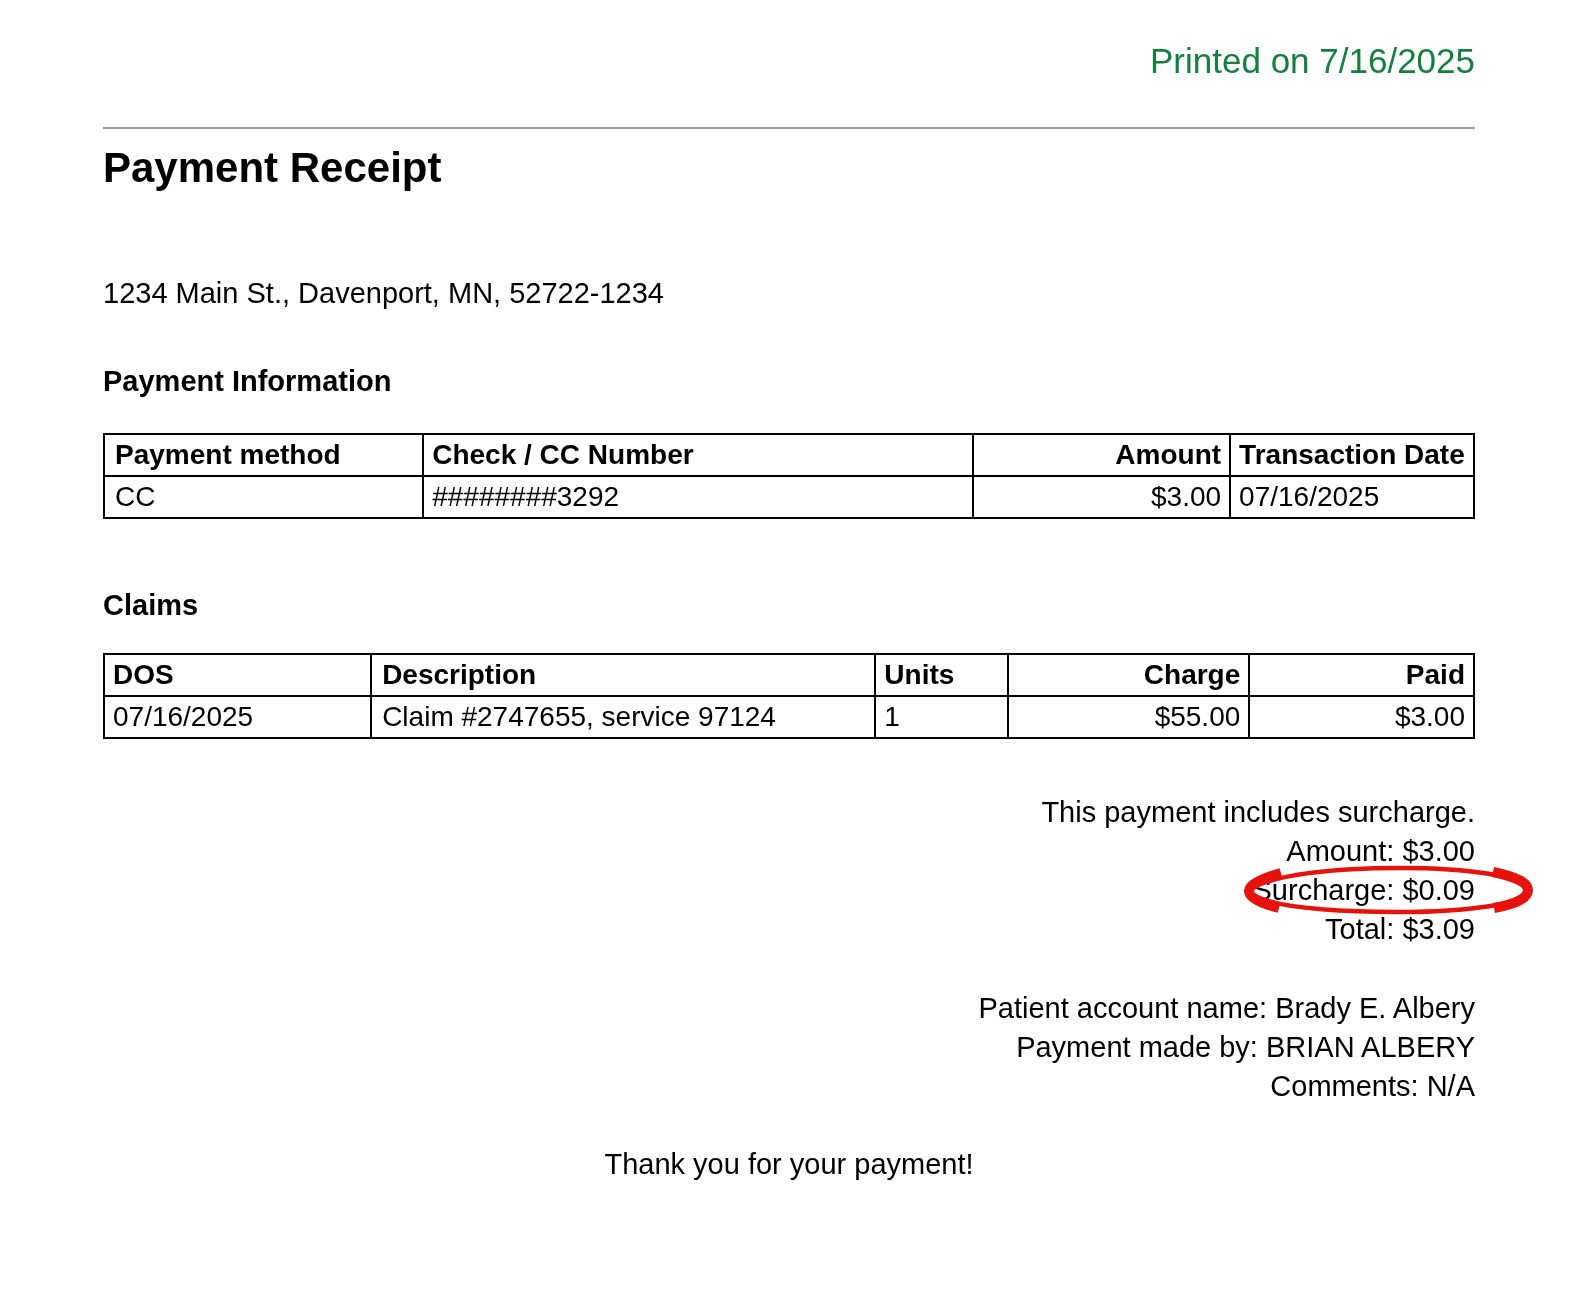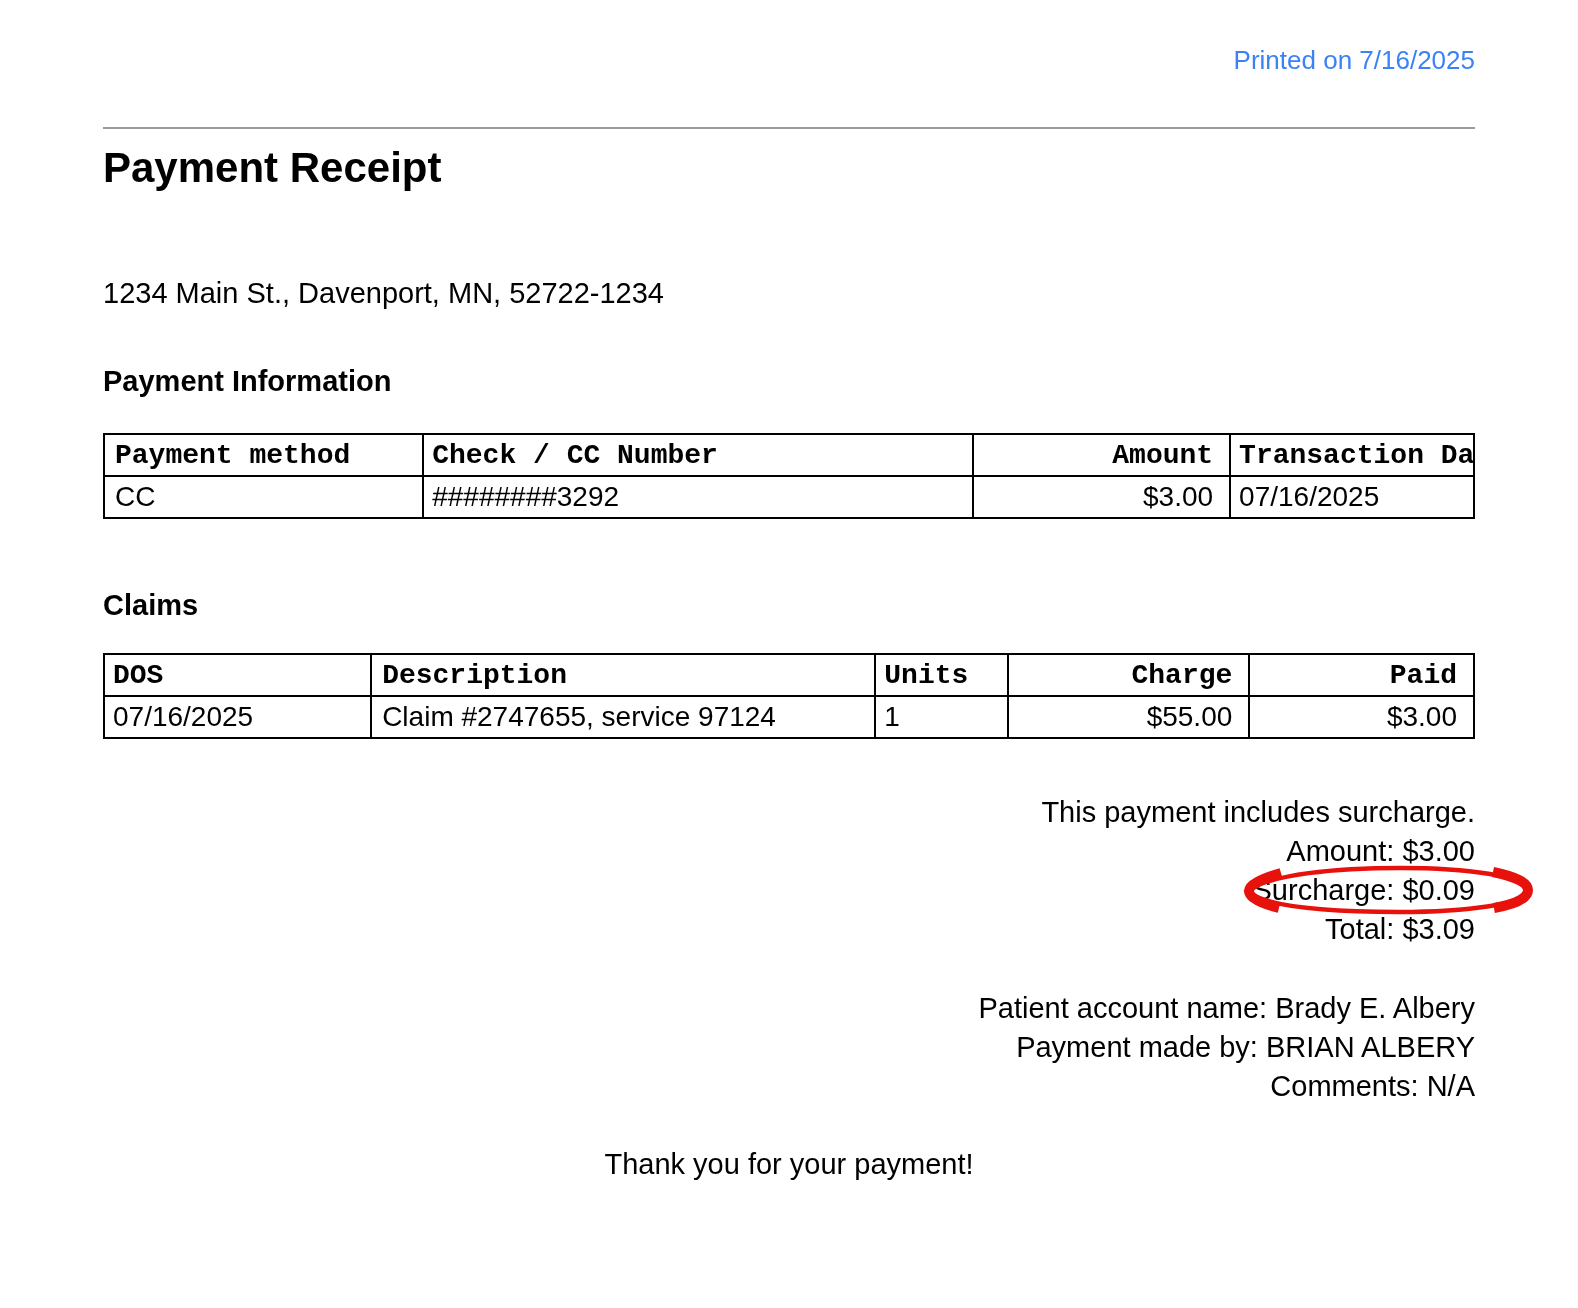--- a/index.html
+++ b/index.html
@@ -12,22 +12,22 @@
   .page {
     width: 1578px;
     height: 1308px;
     padding: 0 103px;
     background: #ffffff;
     overflow: hidden;
   }
   .printed-on {
     margin-top: 44px;
     text-align: right;
-    font-size: 26px;
-    color: #3b82f6;
+    font-size: 35px;
+    color: #15803d;
     line-height: 33px;
   }
   .header-divider {
     margin-top: 50px;
     border-top: 2px solid #9b9b9b;
     height: 0;
   }
   .page-title {
     margin-top: 14px;
     font-size: 42px;
@@ -57,24 +57,24 @@
   .claims-table { margin-top: 28px; }
   th, td {
     border: 2px solid #000000;
     height: 42px;
     padding: 0 8px;
     font-weight: normal;
     vertical-align: middle;
     overflow: hidden;
     white-space: nowrap;
   }
-  th { font-weight: bold; font-family: Liberation Mono, monospace; }
+  th { font-weight: bold; }
   .al { text-align: left;  padding-left: 10px; }
   .ac { text-align: left; }
-  .ar { text-align: right; padding-right: 16px; }
+  .ar { text-align: right; padding-right: 8px; }
   .summary-block {
     margin-top: 54px;
     text-align: right;
     font-size: 29px;
     line-height: 39px;
   }
   .payer-block {
     margin-top: 40px;
     text-align: right;
     font-size: 29px;

